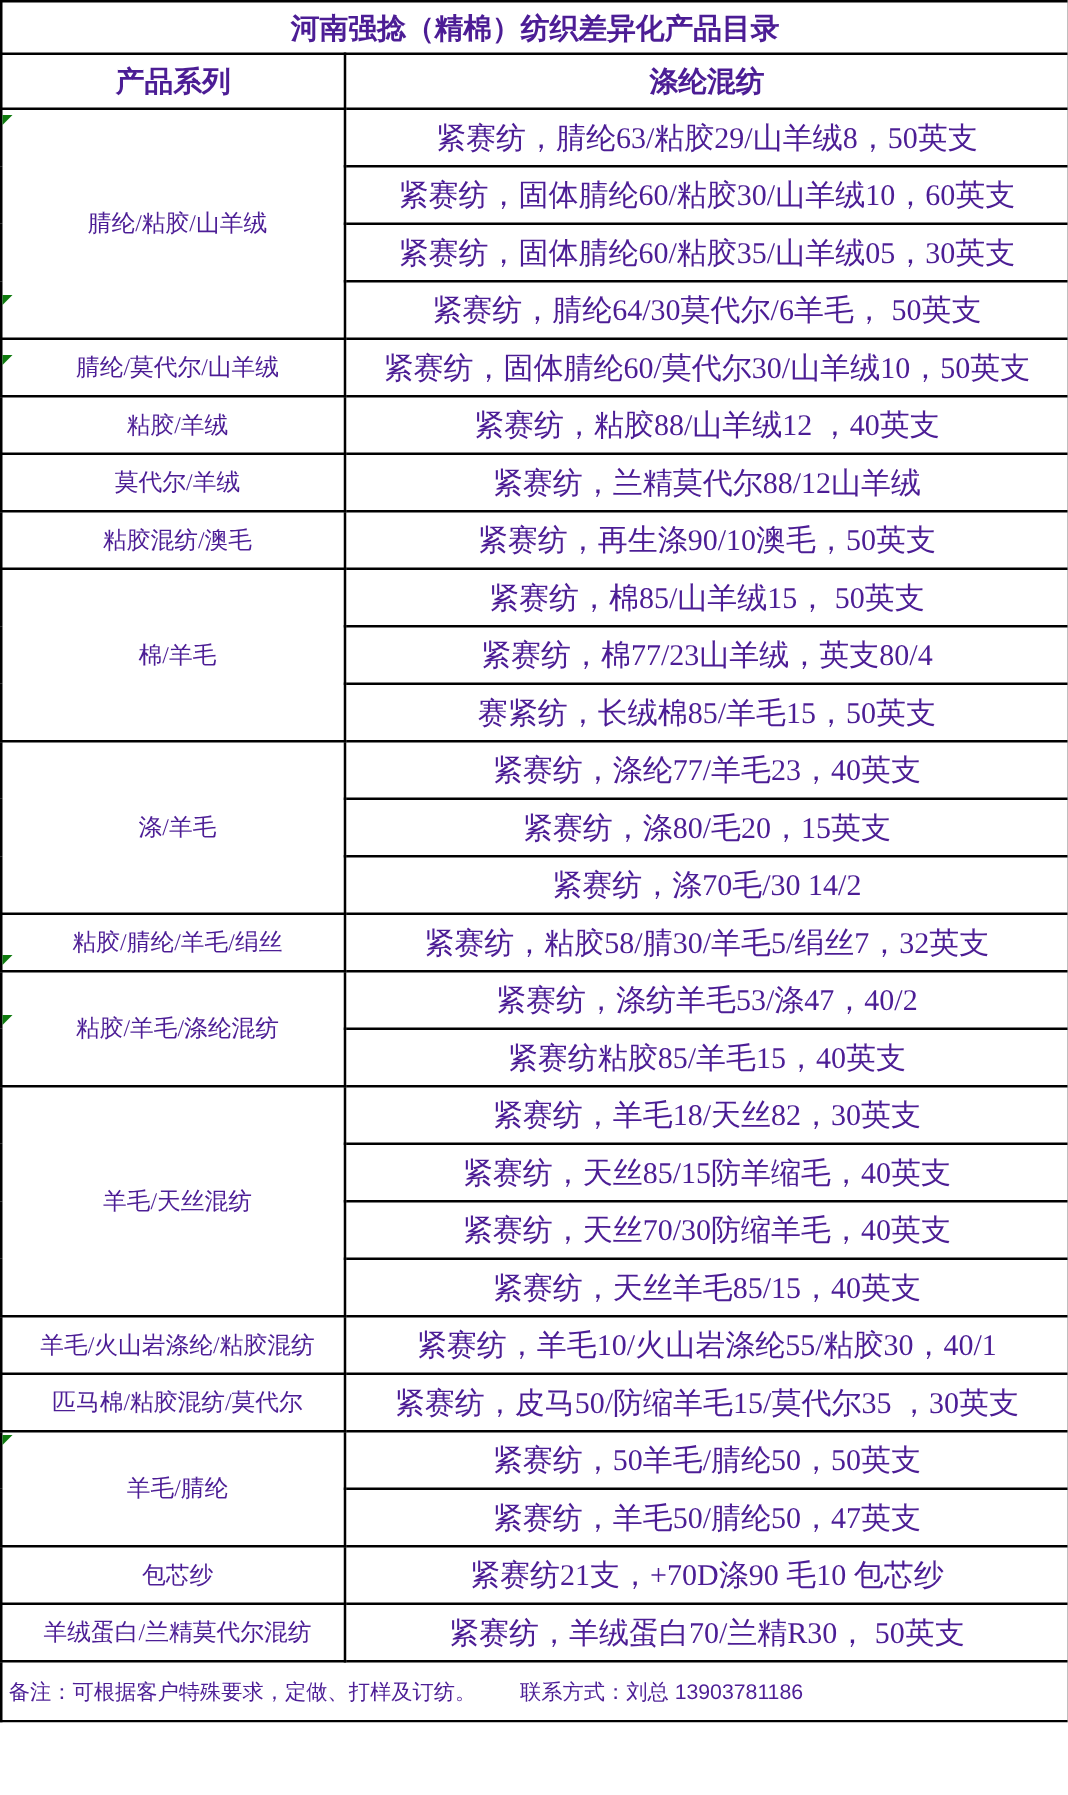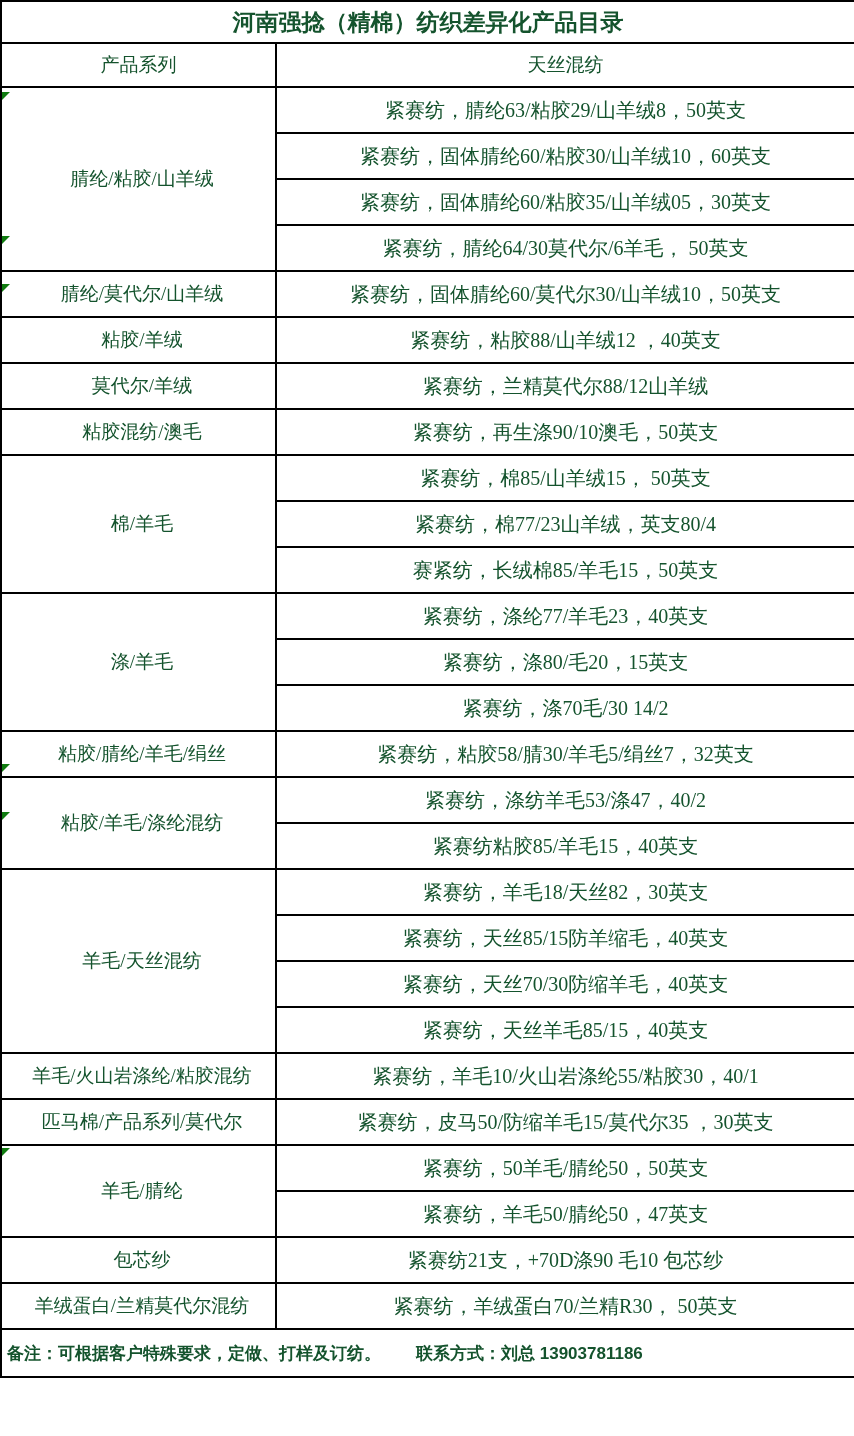--- a/index.html
+++ b/index.html
@@ -1,25 +1,25 @@
 <!DOCTYPE html>
 <html><head>
 <meta charset="utf-8">
 <style>
   html,body{margin:0;padding:0;background:#fff;}
-  .sheet{position:relative;width:710px;background:#fff;color:#14532d;}
+  .sheet{position:relative;width:710px;background:#fff;color:#4c1d95;}
   table{border-collapse:collapse;table-layout:fixed;width:854px;}
   col.c1{width:275px;}
   col.c2{width:579px;}
   td,th{border:2px solid #000;text-align:center;vertical-align:middle;padding:0 4px;overflow:hidden;}
   .title-cell{height:40px;font-family:"Liberation Sans","DejaVu Sans",sans-serif;font-weight:bold;font-size:23px;}
-  th{height:42px;font-family:"Liberation Sans","DejaVu Sans",sans-serif;font-weight:normal;font-size:19px;}
+  th{height:42px;font-family:"Liberation Sans","DejaVu Sans",sans-serif;font-weight:bold;font-size:23px;}
   td.s{font-family:"Liberation Serif","DejaVu Serif",serif;font-size:19px;padding-left:11px;}
-  td.p{height:44px;font-family:"Liberation Serif","DejaVu Serif",serif;font-size:20px;}
-  td.f{height:46px;text-align:left;font-family:"Liberation Sans","DejaVu Sans",sans-serif;font-weight:bold;font-size:17px;padding-left:5px;}
+  td.p{height:44px;font-family:"Liberation Serif","DejaVu Serif",serif;font-size:24px;}
+  td.f{height:46px;text-align:left;font-family:"Liberation Sans","DejaVu Sans",sans-serif;font-weight:normal;font-size:17px;padding-left:5px;}
   td.f .contact{margin-left:35px;}
   .err-tri{position:absolute;left:2px;width:0;height:0;
     border-top:8px solid #0f7b0f;border-right:8px solid transparent;}
   .t1{top:92px;} .t2{top:236px;} .t3{top:284px;} .t4{top:764px;} .t5{top:812px;} .t6{top:1148px;}
 </style>
 </head>
 <body>
 
 <div class="sheet">
   <table>
@@ -28,21 +28,21 @@
         <col class="c2">
       </colgroup>
 
     <tbody>
         <tr>
       <td class="title-cell" colspan="2">河南强捻（精棉）纺织差异化产品目录</td>
     </tr>
 
     <tr>
       <th>产品系列</th>
-      <th>天丝混纺</th>
+      <th>涤纶混纺</th>
     </tr>
 
     <tr>
       <td class="s" rowspan="4">腈纶/粘胶/山羊绒</td>
       <td class="p">紧赛纺，腈纶63/粘胶29/山羊绒8，50英支</td>
     </tr>
     <tr>
           <td class="p">紧赛纺，固体腈纶60/粘胶30/山羊绒10，60英支</td>
         </tr>
     <tr>
@@ -120,21 +120,21 @@
     <tr>
           <td class="p">紧赛纺，天丝羊毛85/15，40英支</td>
         </tr>
 
     <tr>
       <td class="s">羊毛/火山岩涤纶/粘胶混纺</td>
       <td class="p">紧赛纺，羊毛10/火山岩涤纶55/粘胶30，40/1</td>
     </tr>
 
     <tr>
-      <td class="s">匹马棉/产品系列/莫代尔</td>
+      <td class="s">匹马棉/粘胶混纺/莫代尔</td>
       <td class="p">紧赛纺，皮马50/防缩羊毛15/莫代尔35 ，30英支</td>
     </tr>
 
     <tr>
       <td class="s" rowspan="2">羊毛/腈纶</td>
       <td class="p">紧赛纺，50羊毛/腈纶50，50英支</td>
     </tr>
     <tr>
           <td class="p">紧赛纺，羊毛50/腈纶50，47英支</td>
         </tr>

